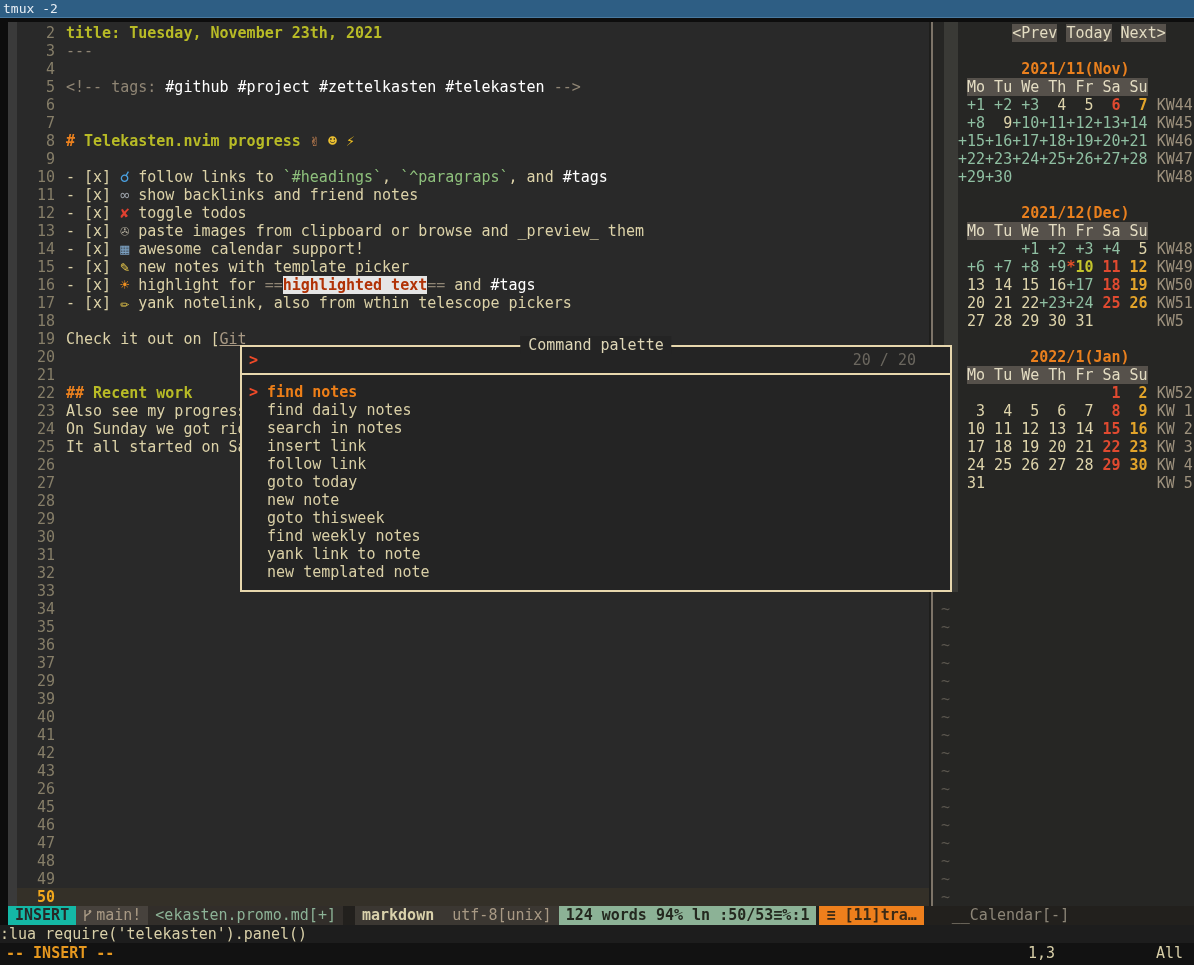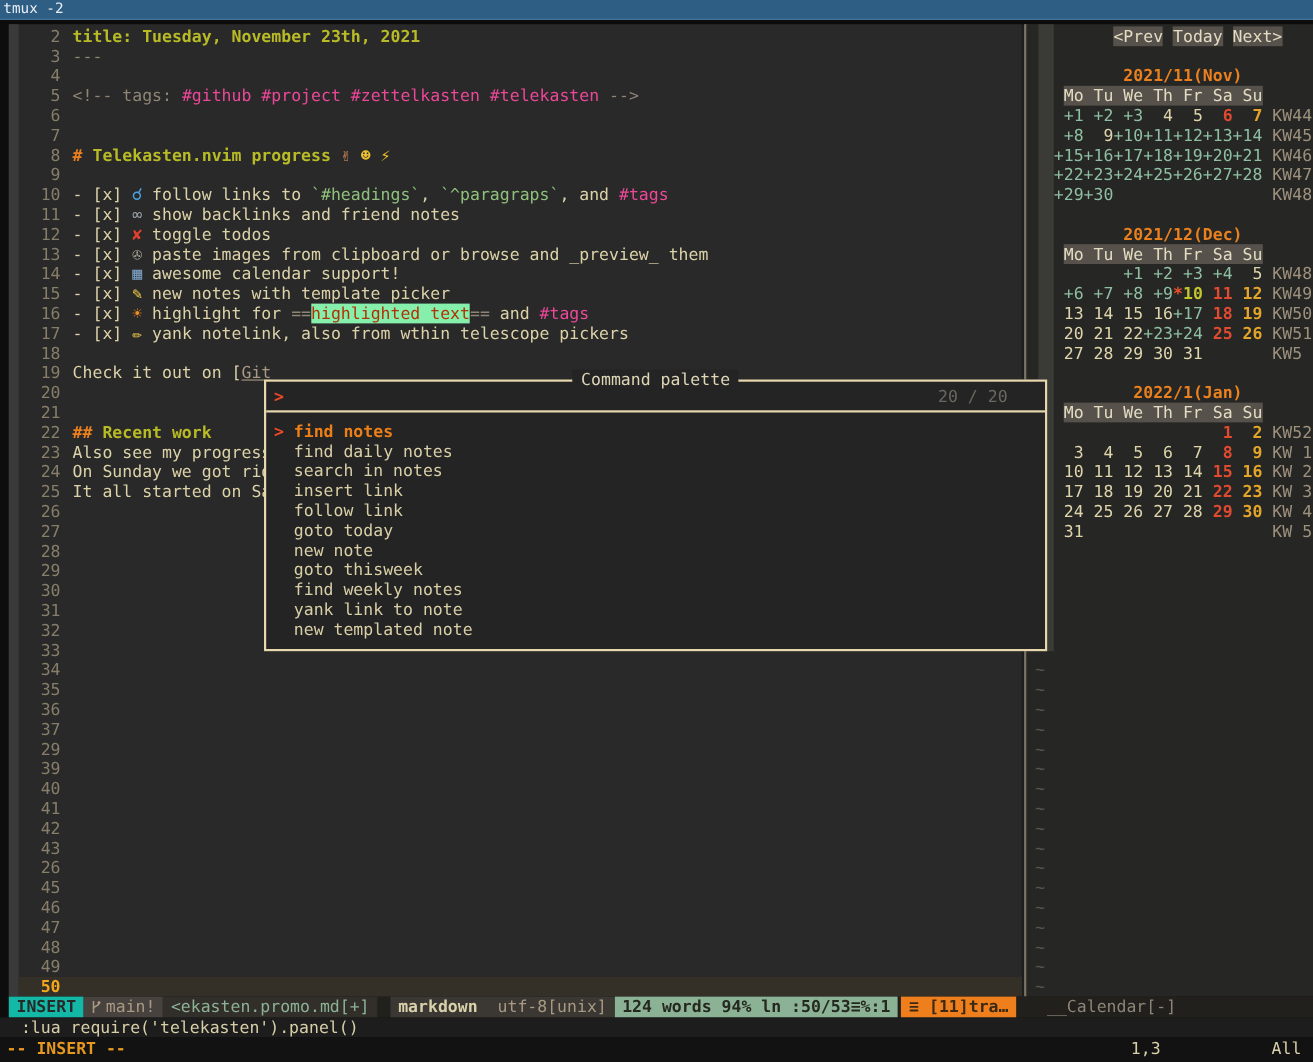--- a/index.html
+++ b/index.html
@@ -11,23 +11,23 @@
     border-bottom:1px solid #4a7aa0;color:#e8eef4;font-size:13px;line-height:17px;padding-left:3px;box-sizing:border-box;}
   
   #editor-win{left:8px;top:22px;width:921px;height:884px;background:#292929;}
   #foldcol{position:absolute;left:0;top:0;width:9px;height:884px;background:#3a3a3a;}
   .eline{position:absolute;left:9px;height:18px;line-height:18px;white-space:pre;display:flex;}
   .eline.cur{background:#343028;width:1052px;}
   .lnum{display:inline-block;width:38px;text-align:right;padding-right:4px;color:#867e68;flex:none;}
   .eline.cur .lnum{color:#f2a81d;font-weight:bold;}
   .ltxt{margin-left:7px;white-space:pre;}
   .t{color:#dcd2a8;} .g{color:#b8bb26;font-weight:bold;} .o{color:#ea801e;font-weight:bold;}
-  .gr{color:#8f8574;} .p{color:#ec4899;} .a{color:#8ec07c;}
+  .gr{color:#8f8574;} .p{color:#ffffff;} .a{color:#8ec07c;}
   .lk{color:#a89984;text-decoration:underline;}
-  .hl{background:#86efac;color:#b13206;font-weight:normal;}
+  .hl{background:#e5e5e5;color:#b13206;font-weight:bold;}
   .i-foot{color:#4aa0e0;} .i-link{color:#9aa0a8;} .i-cross{color:#e04030;font-weight:bold;}
   .i-cam{color:#b0aa9a;} .i-cal{color:#7a9fc0;} .i-memo{color:#e8c84a;}
   .i-sun{color:#f09020;} .i-pen{color:#e8c84a;} .i-muscle{color:#e8955a;}
   .i-cool{color:#ecc030;} .i-zap{color:#f0c020;}
   
   #sep-col{left:929px;top:22px;width:15px;height:884px;background:#1e1e1c;}
   #sep-line{position:absolute;left:2px;top:0;width:3px;height:884px;background:#7d7468;}
   #cal-win{left:933px;top:22px;width:261px;height:884px;background:#262624;}
   #cal-colstrip{position:absolute;left:11px;top:0;width:14px;height:570px;background:#3a3a36;z-index:1;}
   .cline{position:absolute;left:25px;height:18px;line-height:18px;white-space:pre;z-index:2;}
@@ -60,21 +60,21 @@
   #seg-file{background:#322e2a;color:#8cb296;}
   #seg-ft{background:#3b3732;margin-left:12px;}
   #seg-ft .ftname{color:#d9d1ab;font-weight:bold;} #seg-ft .enc{color:#a89984;}
   #sl-spacer{flex:1;background:#22201d;}
   #seg-stats{background:#8cb296;color:#24281f;font-weight:bold;margin-right:3px;}
   #seg-extra{background:#ee7f1c;color:#3a2a16;font-weight:bold;}
   #seg-calstatus{width:247px;background:#22201d;color:#8c8577;padding-left:28px;overflow:hidden;}
   .branch-svg{display:inline-block;vertical-align:-2px;margin-right:4px;}
   
   #cmdline{left:0;top:925px;width:1194px;height:18px;line-height:18px;background:#1d1d1d;
-    color:#d8cfa8;padding-left:19px;box-sizing:border-box;white-space:pre;}
+    color:#d8cfa8;padding-left:0;box-sizing:border-box;white-space:pre;}
   #bottombar{left:0;top:943px;width:1194px;height:22px;background:#121212;line-height:21px;}
   #mode-msg{position:absolute;left:6px;color:#e6981f;font-weight:bold;}
   #ruler-pos{position:absolute;left:1028px;color:#d8cfa8;}
   #ruler-scroll{position:absolute;left:1156px;color:#d8cfa8;}
 </style>
 </head>
 <body>
 
 <div class="abs" id="titlebar">
   <span>tmux  -2</span>

